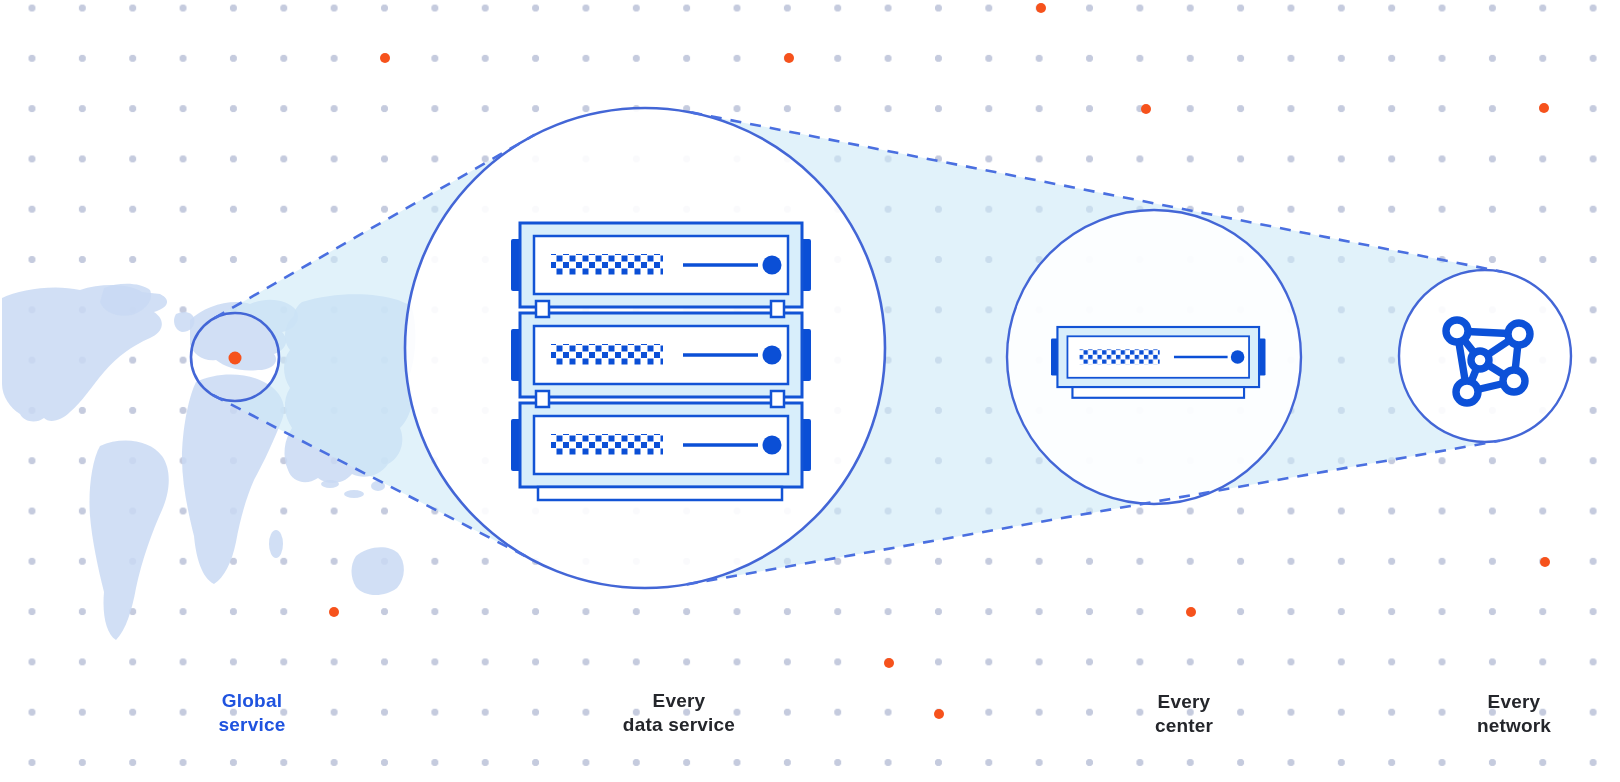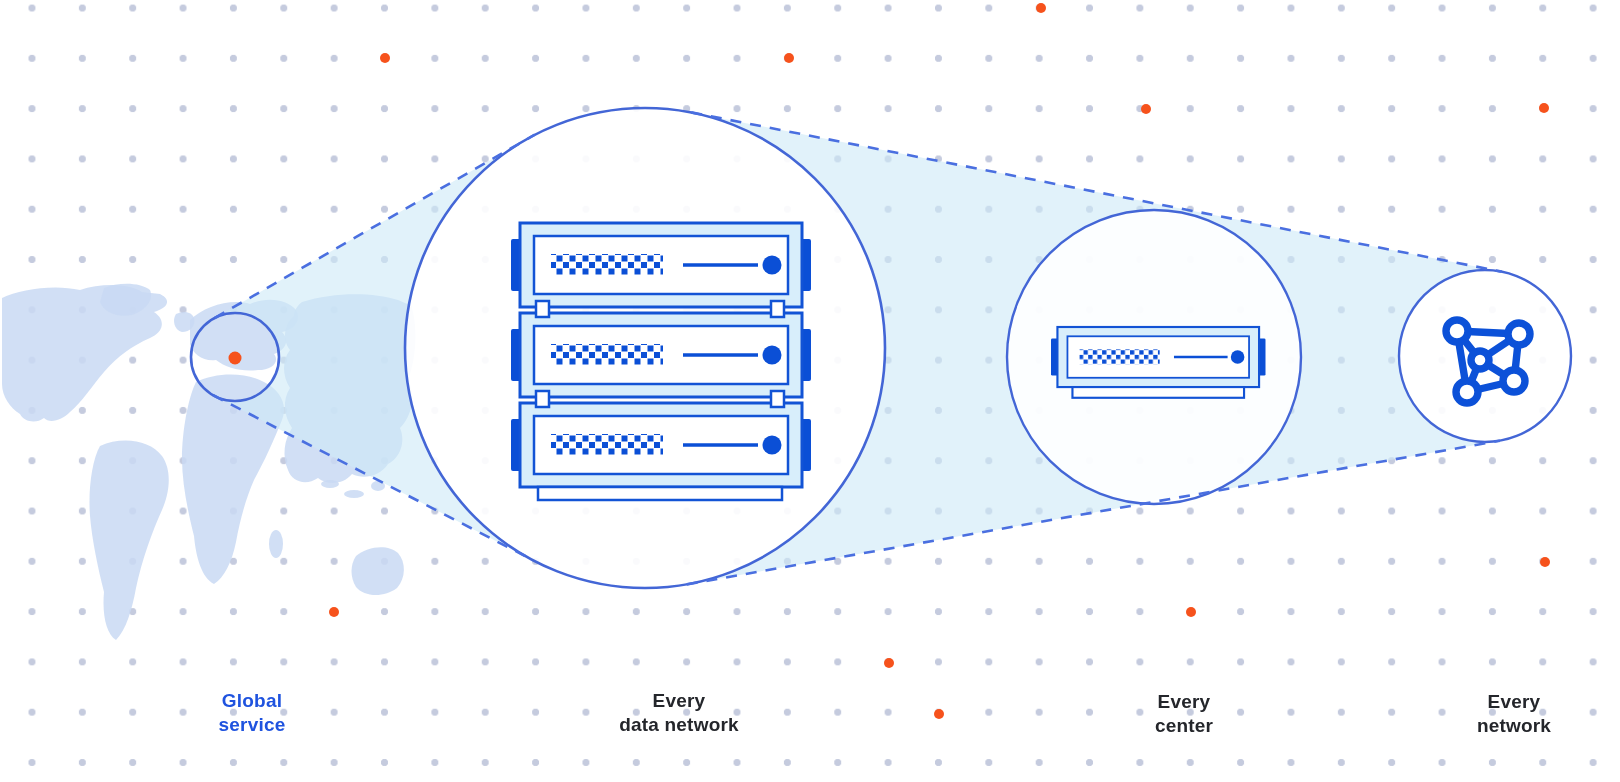--- a/index.html
+++ b/index.html
@@ -122,21 +122,21 @@
       </g>
     </g>
   </svg>
 
   <div class="label blue" style="left:234px;top:689px;">
     <span>Global</span>
     <span>service</span>
   </div>
   <div class="label" style="left:661px;top:689px;">
     <span>Every</span>
-    <span>data network</span>
+    <span>data service</span>
   </div>
   <div class="label" style="left:1166px;top:690px;">
     <span>Every</span>
     <span>center</span>
   </div>
   <div class="label" style="left:1496px;top:690px;">
     <span>Every</span>
     <span>network</span>
   </div>
 </div>

